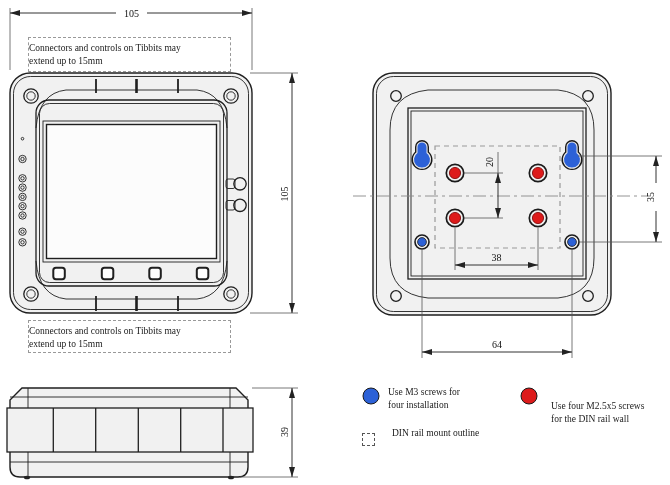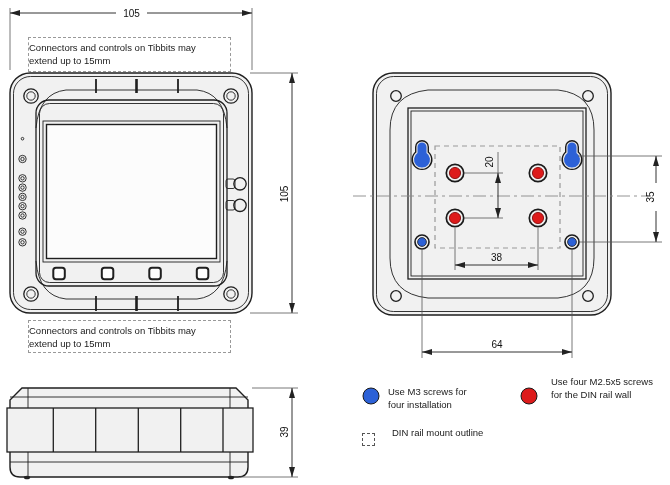--- a/index.html
+++ b/index.html
@@ -1,18 +1,18 @@
 <!DOCTYPE html>
 <html><head>
 <meta charset="utf-8">
 <style>
   html,body{margin:0;padding:0;background:#fff;}
   .canvas{
     position:relative;width:670px;height:485px;background:#ffffff;
-    font-family:Liberation Sans, sans-serif;overflow:hidden;
+    font-family:Liberation Serif, serif;overflow:hidden;
   }
   svg{position:absolute;left:0;top:0;}
   .outline{fill:#f1f1f1;stroke:#1f1f1f;stroke-width:1.4;}
   .thin{fill:none;stroke:#1f1f1f;stroke-width:0.9;}
   .mid{fill:none;stroke:#1f1f1f;stroke-width:1.3;}
   .panelfill{fill:#f1f1f1;stroke:#1f1f1f;stroke-width:1.3;}
   .screen{fill:#fcfcfc;stroke:#1f1f1f;stroke-width:1.4;}
   .ext{stroke:#555;stroke-width:0.8;fill:none;}
   .dimline{stroke:#333;stroke-width:1;fill:none;}
   .dimtext{font-size:10px;fill:#111;}
@@ -251,21 +251,21 @@
       <circle cx="9" cy="9" r="8" stroke="#1a1a1a" stroke-width="1" fill="#2c61d7"></circle>
     </svg>
     <div class="legend-label" style="left:388px;top:386px;">
       <div>Use M3 screws for</div>
       <div>four installation</div>
     </div>
 
     <svg class="legend-swatch" style="left:520px;top:387px;" width="18" height="18">
       <circle cx="9" cy="9" r="8" stroke="#1a1a1a" stroke-width="1" fill="#dd1b1b"></circle>
     </svg>
-    <div class="legend-label" style="left:551px;top:376px;">
+    <div class="legend-label" style="left:551px;top:400px;">
       <div>Use four M2.5x5 screws</div>
       <div>for the DIN rail wall</div>
     </div>
 
     <div class="dash-swatch" style="left:362px;top:433px;"></div>
     <div class="legend-label" style="left:392px;top:427px;">
       <div>DIN rail mount outline</div>
     </div>
   </div>
 

